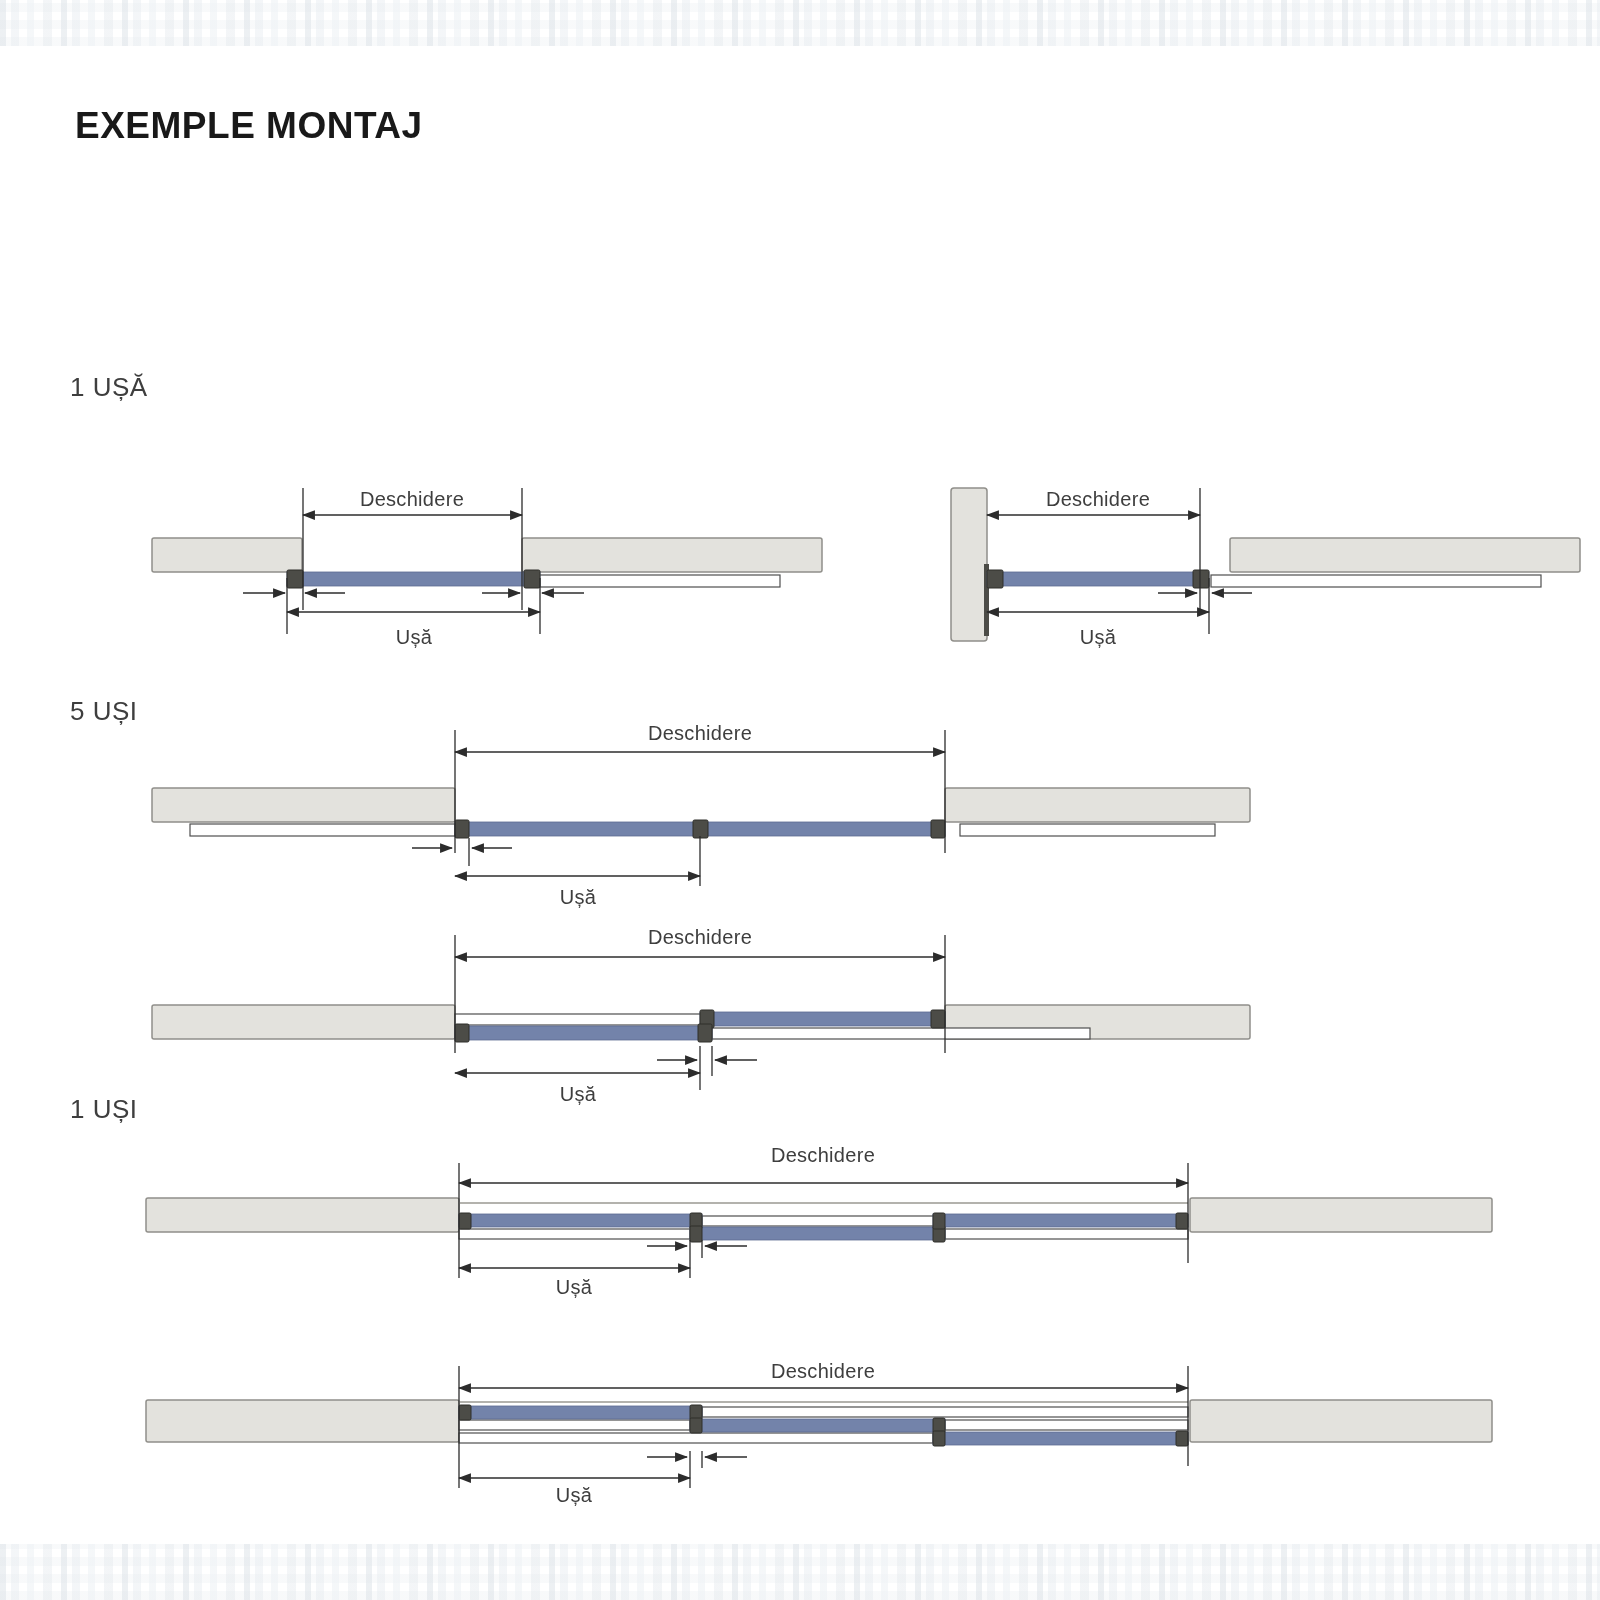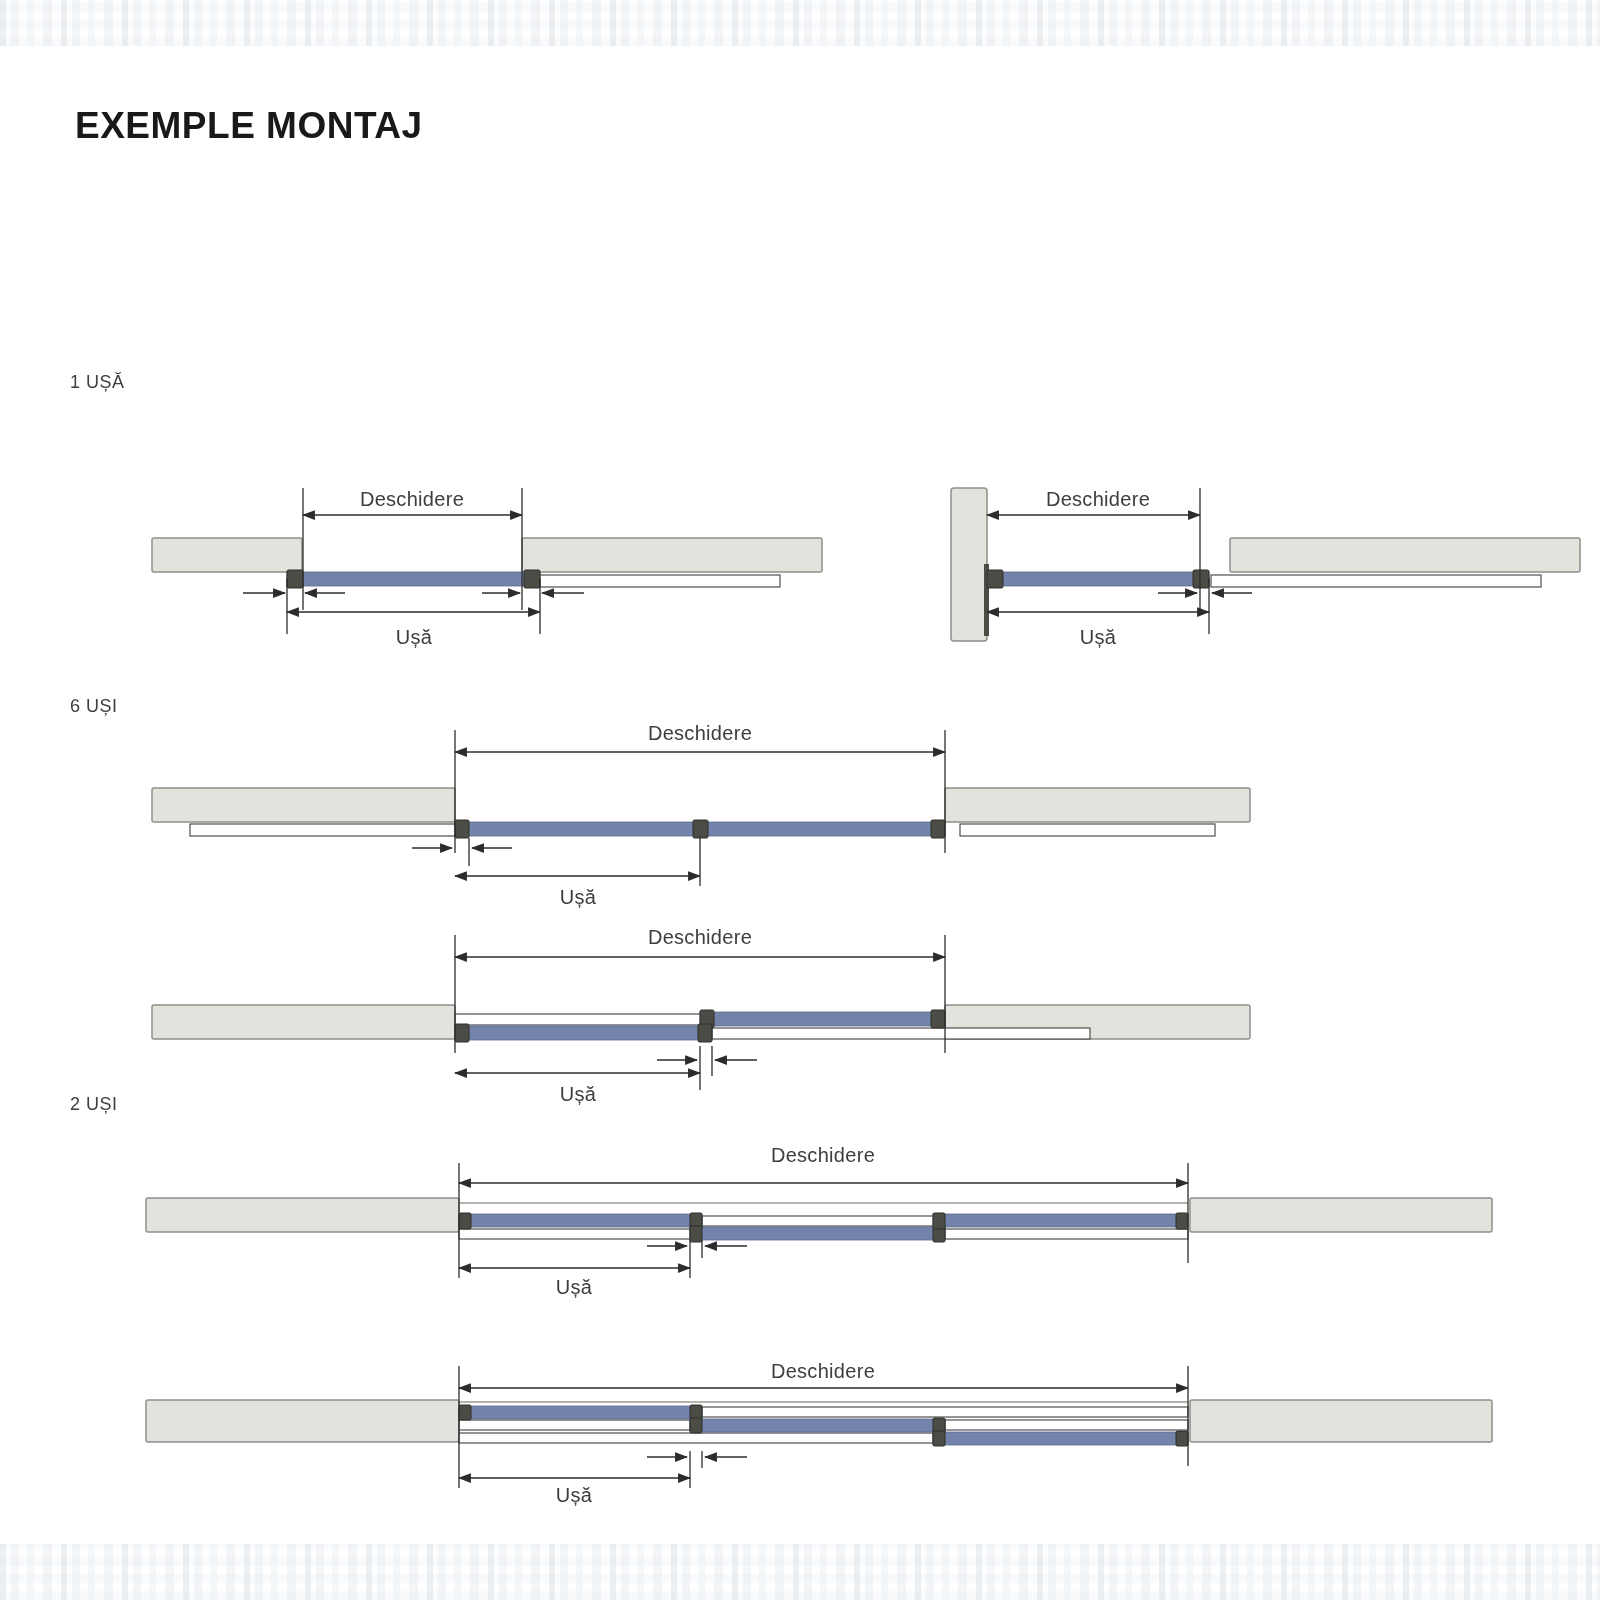--- a/index.html
+++ b/index.html
@@ -18,21 +18,21 @@
       repeating-linear-gradient(0deg, rgba(235,239,242,.35) 0 9px, rgba(255,255,255,0) 9px 17px);
   }
   .noise-top{top:0;height:46px;}
   .noise-bottom{top:1544px;height:56px;}
   .title{
     position:absolute;left:75px;top:80px;
     font-size:37px;font-weight:bold;letter-spacing:.5px;color:var(--title,#191919);
   }
   .sec-label{
     position:absolute;left:70px;
-    font-size:18px;letter-spacing:.5px;color:var(--text,#3e3e3e);
+    font-size:26px;letter-spacing:.5px;color:var(--text,#3e3e3e);
   }
   .sec-1{top:372px;} .sec-2{top:696px;} .sec-3{top:1094px;}
   .diagram{position:absolute;}
   .dg-a{left:140px;top:460px;} .dg-b{left:900px;top:460px;}
   .dg-c{left:140px;top:718px;} .dg-d{left:140px;top:918px;}
   .dg-e{left:140px;top:1128px;} .dg-f{left:140px;top:1336px;}
   svg{overflow:visible;display:block;}
   .wall{fill:var(--wall,#e3e2dd);stroke:var(--wall-border,#908f8a);stroke-width:1.5;}
   .rail{fill:#ffffff;stroke:var(--rail-border,#4f4f4f);stroke-width:1.2;}
   .door{fill:var(--door,#7383aa);stroke:var(--door-border,#5c6c92);stroke-width:.8;}
@@ -53,22 +53,22 @@
     </marker>
   </defs>
 </svg>
 
 <div class="noise noise-top"></div>
 <div class="noise noise-bottom"></div>
 
 <h1 class="title">EXEMPLE MONTAJ</h1>
 
 <div class="sec-label sec-1">1 UȘĂ</div>
-<div class="sec-label sec-2">6 UȘI</div>
-<div class="sec-label sec-3">2 UȘI</div>
+<div class="sec-label sec-2">5 UȘI</div>
+<div class="sec-label sec-3">1 UȘI</div>
 
 <div class="diagram dg-a">
 <svg width="700" height="215" viewBox="0 0 700 215">
   <rect class="wall" x="12" y="78" width="150" height="34" rx="2"></rect>
   <rect class="wall" x="382" y="78" width="300" height="34" rx="2"></rect>
   <rect class="rail" x="398" y="115" width="242" height="12"></rect>
   <rect class="door" x="147" y="112" width="253" height="14"></rect>
   <rect class="cap" x="147" y="110" width="16" height="18" rx="1.5"></rect>
   <rect class="cap" x="384" y="110" width="16" height="18" rx="1.5"></rect>
   <g>

